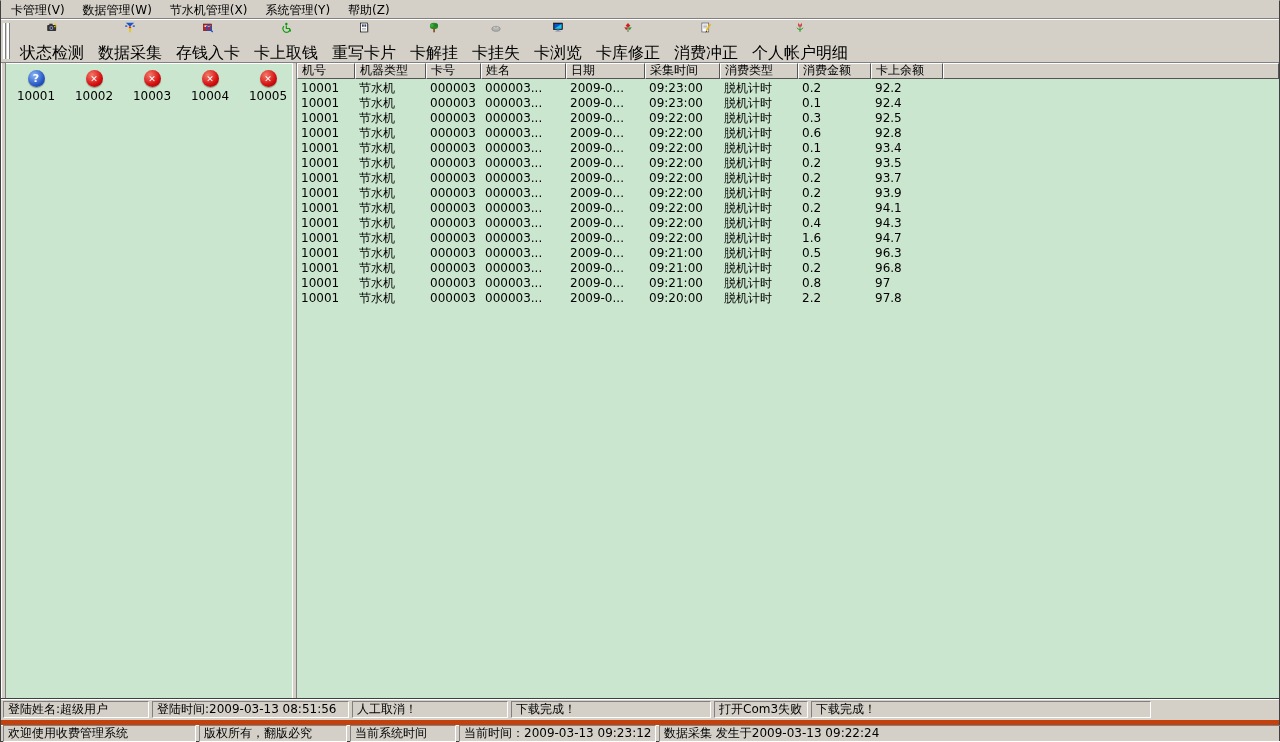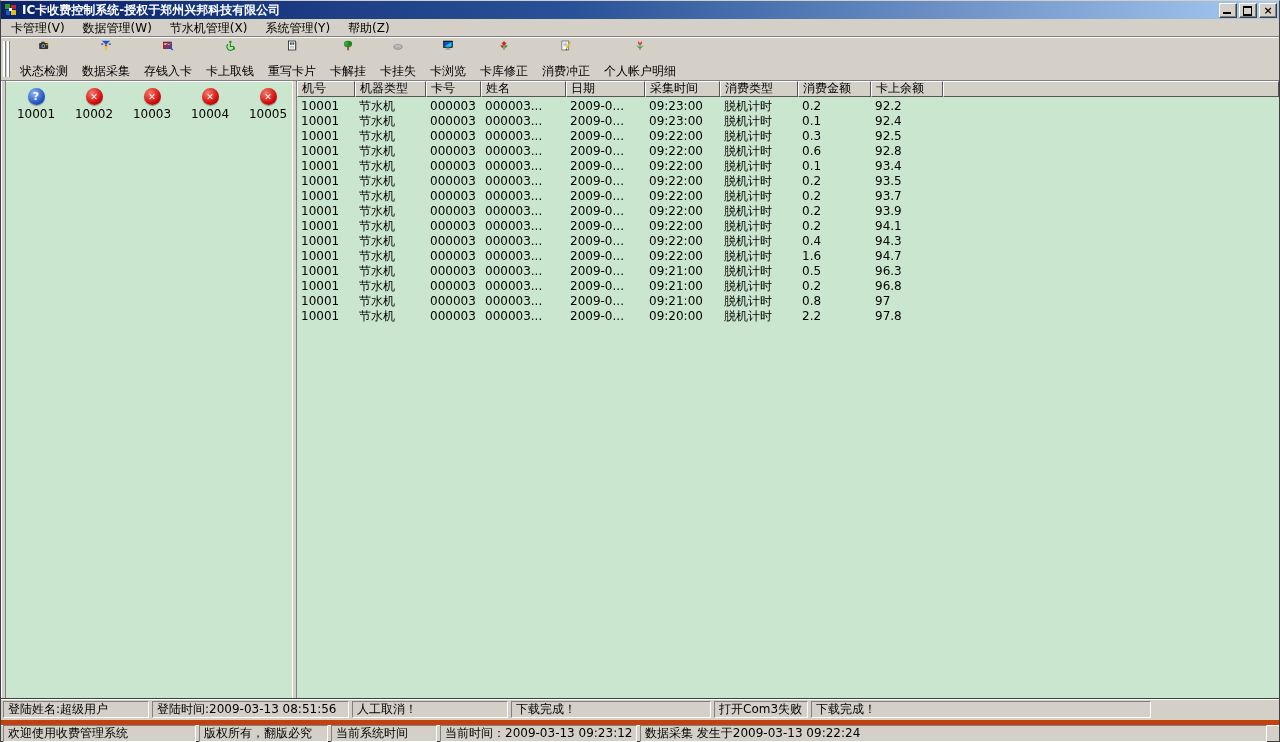--- a/index.html
+++ b/index.html
@@ -20,21 +20,21 @@
   .glyph-close { font-size:11px; line-height:11px; }
 
   
   .menubar { height:18px; flex:0 0 18px; background:#D4D0C8; display:flex; align-items:center; padding-left:1px; border-bottom:1px solid #808080; }
   .menu-item { padding:1px 9px; line-height:16px; white-space:nowrap; cursor:default; }
 
   
   .toolbar { height:44px; flex:0 0 44px; background:#D4D0C8; display:flex; align-items:stretch; box-shadow:inset 0 1px 0 #fff; border-bottom:1px solid #808080; padding:2px 0 1px 0; }
   .tgrip { width:9px; margin:2px 1px 2px 2px; background:
       linear-gradient(90deg, #fff 0 2px, #808080 2px 3px, transparent 3px 4px, #fff 4px 6px, #808080 6px 7px, transparent 7px); }
-  .tbtn { background:transparent; border:none; display:flex; flex-direction:column; align-items:center; justify-content:flex-start; gap:13px; padding:1px 7px 1px 7px; font-size:12px; font-family:inherit; cursor:default; }
+  .tbtn { background:transparent; border:none; display:flex; flex-direction:column; align-items:center; justify-content:flex-start; gap:13px; padding:1px 7px 1px 7px; font-size:16px; font-family:inherit; cursor:default; }
   .tbtn .ticon { width:18px; height:18px; display:block; }
   .tbtn .tlabel { white-space:nowrap; line-height:14px; }
 
   
   .main { flex:1 1 auto; background:#CBE6CE; display:flex; flex-direction:row; box-shadow:inset 0 1px 0 #fff; border-bottom:1px solid #404040; }
   .vstrip { flex:0 0 5px; width:5px; background:#D4D0C8; border-left:1px solid #fff; border-right:1px solid #808080; }
   .device-panel { flex:0 0 200px; display:flex; }
   .devices { flex:1; display:flex; align-items:flex-start; gap:10px; padding:7px 0 0 6px; }
   .device { width:48px; display:flex; flex-direction:column; align-items:center; gap:2px; cursor:default; }
   .dev-icon { width:17px; height:17px; border-radius:50%; color:#fff; font-weight:bold; display:flex; align-items:center; justify-content:center; }
@@ -56,50 +56,28 @@
   .row { display:flex; height:15px; line-height:15px; }
   .cell { padding-left:4px; white-space:nowrap; overflow:hidden; flex:0 0 auto; }
 
   
   .sbar { height:21px; flex:0 0 21px; background:#D4D0C8; display:flex; align-items:center; gap:3px; padding:2px 0 2px 2px; }
   .sb1 { box-shadow:inset 0 1px 0 #fff; }
   .sb2 { border-top:5px solid #c2410c; box-shadow:inset 0 1px 0 #fff; }
   .spanel { height:17px; border:1px solid; border-color:#808080 #fff #fff #808080; padding:0 4px; line-height:15px; white-space:nowrap; overflow:hidden; flex:0 0 auto; }
   .sb1 .spanel:nth-child(1){width:146px} .sb1 .spanel:nth-child(2){width:197px} .sb1 .spanel:nth-child(3){width:156px}
   .sb1 .spanel:nth-child(4){width:200px} .sb1 .spanel:nth-child(5){width:94px}  .sb1 .spanel:nth-child(6){width:340px}
-  .sb2 .spanel:nth-child(1){width:193px} .sb2 .spanel:nth-child(2){width:129px} .sb2 .spanel:nth-child(3){width:106px}
+  .sb2 .spanel:nth-child(1){width:193px} .sb2 .spanel:nth-child(2){width:148px} .sb2 .spanel:nth-child(3){width:106px}
   .sb2 .spanel:nth-child(4){width:197px} .sb2 .spanel:nth-child(5){width:627px}
 </style>
 </head>
 <body>
 
 <div class="window">
 
-  <div class="titlebar">
-    <svg class="app-icon" viewBox="0 0 14 14">
-      <rect x="0" y="0" width="14" height="14" fill="#0a246a"></rect>
-      <rect x="1" y="1" width="5" height="5" fill="#2a9a2a"></rect>
-      <rect x="7" y="2" width="5" height="4" fill="#cc2222"></rect>
-      <rect x="2" y="7" width="4" height="5" fill="#2255cc"></rect>
-      <rect x="7" y="7" width="5" height="5" fill="#e0c020"></rect>
-      <rect x="5" y="5" width="3" height="3" fill="#fff"></rect>
-    </svg>
-    <span class="title-text">IC卡收费控制系统-授权于郑州兴邦科技有限公司</span>
-    <span class="winbtns">
-      <span class="winbtn">
-          <span class="glyph-min"></span>
-        </span>
-      <span class="winbtn">
-          <span class="glyph-restore"></span>
-        </span>
-      <span class="winbtn">
-          <span class="glyph-close">×</span>
-        </span>
-    </span>
-  </div>
 
   <div class="menubar">
 
       <span class="menu-item">卡管理(V)</span>
 
       <span class="menu-item">数据管理(W)</span>
 
       <span class="menu-item">节水机管理(X)</span>
 
       <span class="menu-item">系统管理(Y)</span>

